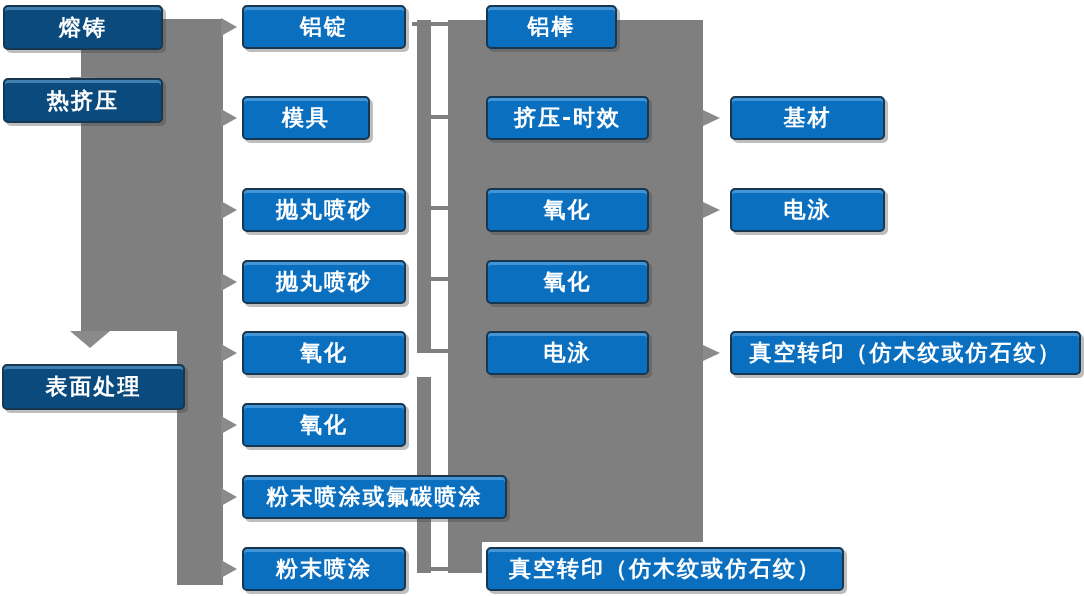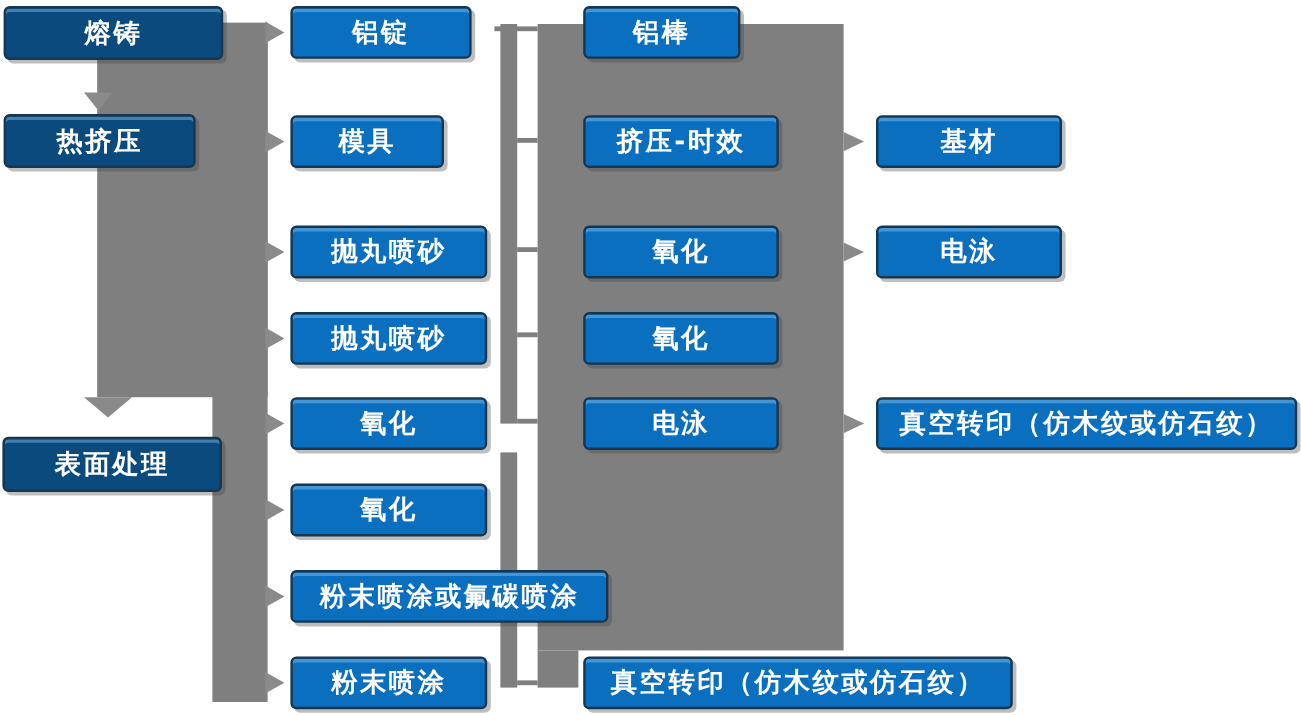--- a/index.html
+++ b/index.html
@@ -57,25 +57,25 @@
   <div class="arrow ar" style="left:221px;top:273px;"></div>
   <div class="arrow ar" style="left:221px;top:344px;"></div>
   <div class="arrow ar" style="left:221px;top:416px;"></div>
   <div class="arrow ar" style="left:221px;top:488px;"></div>
   <div class="arrow ar" style="left:221px;top:560px;"></div>
 
   <div class="arrow ar-sm" style="left:703px;top:110px;"></div>
   <div class="arrow ar-sm" style="left:703px;top:202px;"></div>
   <div class="arrow ar-sm" style="left:703px;top:345px;"></div>
 
-  <div class="node c1" style="left:3px;top:5px;width:183px;text-align:right;">熔铸</div>
-  <div class="node c1" style="left:3px;top:95px;width:160px;">热挤压</div>
+  <div class="node c1" style="left:3px;top:5px;width:160px;text-align:right;">熔铸</div>
+  <div class="node c1" style="left:3px;top:78px;width:160px;">热挤压</div>
   <div class="node c1" style="left:2px;top:364px;width:183px;height:46px;">表面处理</div>
 
-  <div class="node" style="left:242px;top:5px;width:151px;">铝锭</div>
+  <div class="node" style="left:242px;top:5px;width:164px;">铝锭</div>
   <div class="node" style="left:242px;top:96px;width:128px;">模具</div>
   <div class="node" style="left:242px;top:188px;width:164px;">抛丸喷砂</div>
   <div class="node" style="left:242px;top:260px;width:164px;">抛丸喷砂</div>
   <div class="node" style="left:242px;top:331px;width:164px;">氧化</div>
   <div class="node" style="left:242px;top:403px;width:164px;">氧化</div>
   <div class="node" style="left:242px;top:475px;width:265px;">粉末喷涂或氟碳喷涂</div>
   <div class="node" style="left:242px;top:547px;width:164px;">粉末喷涂</div>
 
   <div class="node" style="left:486px;top:5px;width:131px;">铝棒</div>
   <div class="node" style="left:486px;top:96px;width:163px;">挤压-时效</div>

